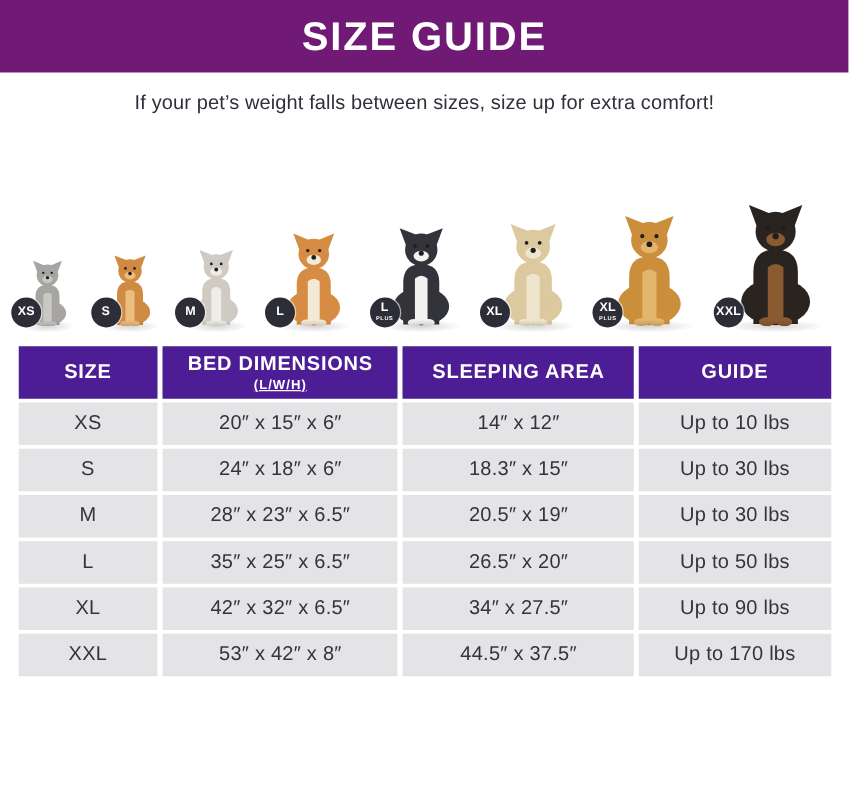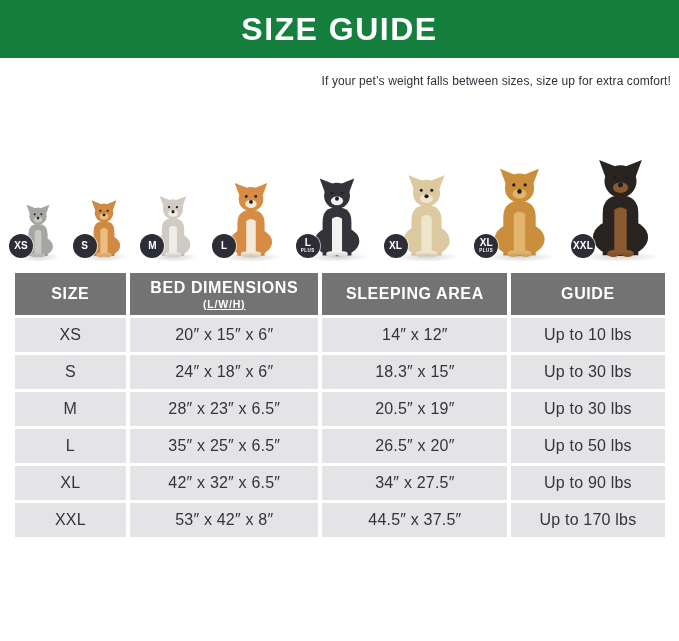--- a/index.html
+++ b/index.html
@@ -2,29 +2,29 @@
 <html><head>
 <meta charset="utf-8">
 <style>
   html,body {margin:0; padding:0; background:#ffffff;}
   * {box-sizing:border-box;}
   .page {
     width:679px; height:641px; overflow:hidden; background:#ffffff;
     font-family:"Liberation Sans", sans-serif; position:relative;
   }
   .band {
-    height:58px; background:#15803d; display:flex;
+    height:58px; background:#701a75; display:flex;
     align-items:center; justify-content:center;
   }
   .band h1 {
     margin:0; color:#ffffff; font-size:32px; font-weight:bold;
     letter-spacing:1.5px;
   }
   .subtitle {
-    text-align:right; font-size:12px; color:#2f303a;
+    text-align:center; font-size:16px; color:#2f303a;
     margin:16px 8px 0 8px; font-weight:500; letter-spacing:0.1px;
   }
   .animals {
     display:flex; align-items:flex-end; justify-content:space-between;
     padding:0 14px; height:168px; margin-top:6px;
   }
   .animal {position:relative; display:flex; flex-direction:column; align-items:center; margin:0;}
   .pet .p1 {fill:var(--c1);}
   .pet .p2 {fill:var(--c2);}
   .pet .ear {fill:var(--c1);}
@@ -40,21 +40,21 @@
     line-height:1; box-shadow:0 0 0 1px rgba(255,255,255,0.6);
   }
   .badge-main {font-size:10px; font-weight:bold; letter-spacing:0.2px;}
   .badge-sub {font-size:4.5px; font-weight:bold; letter-spacing:0.5px; margin-top:1px;}
   .badge-sub:empty {display:none;}
   table.size-table {
     border-collapse:separate; border-spacing:4px 3px;
     width:658px; margin:8px auto 0 auto; table-layout:fixed;
   }
   .size-table th {
-    background:#737373; color:#ffffff; font-size:16px; font-weight:bold;
+    background:#4c1d95; color:#ffffff; font-size:16px; font-weight:bold;
     letter-spacing:0.6px; text-align:center; vertical-align:middle;
     height:42px; padding:4px 2px;
   }
   .th-sub {display:block; font-size:10.5px; letter-spacing:0.8px; margin-top:1px; font-weight:bold;text-decoration:underline;}
   .size-table td {
     background:#e4e4e6; color:#33343e; font-size:16px; font-weight:500;
     text-align:center; vertical-align:middle; height:34px; padding:5px 2px;
     letter-spacing:0.2px;
   }
 </style>

